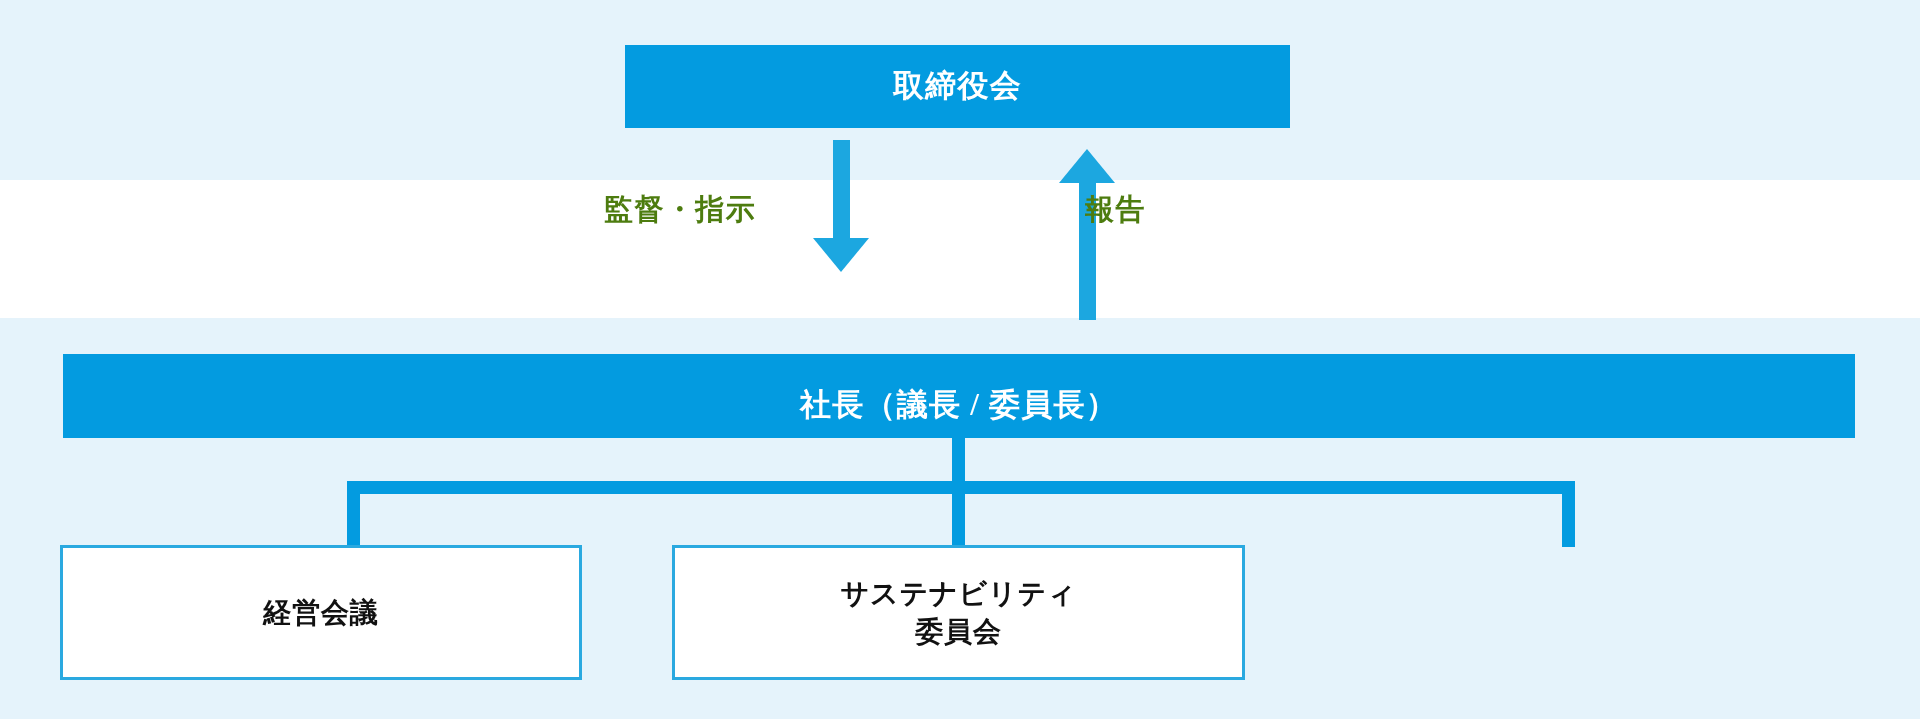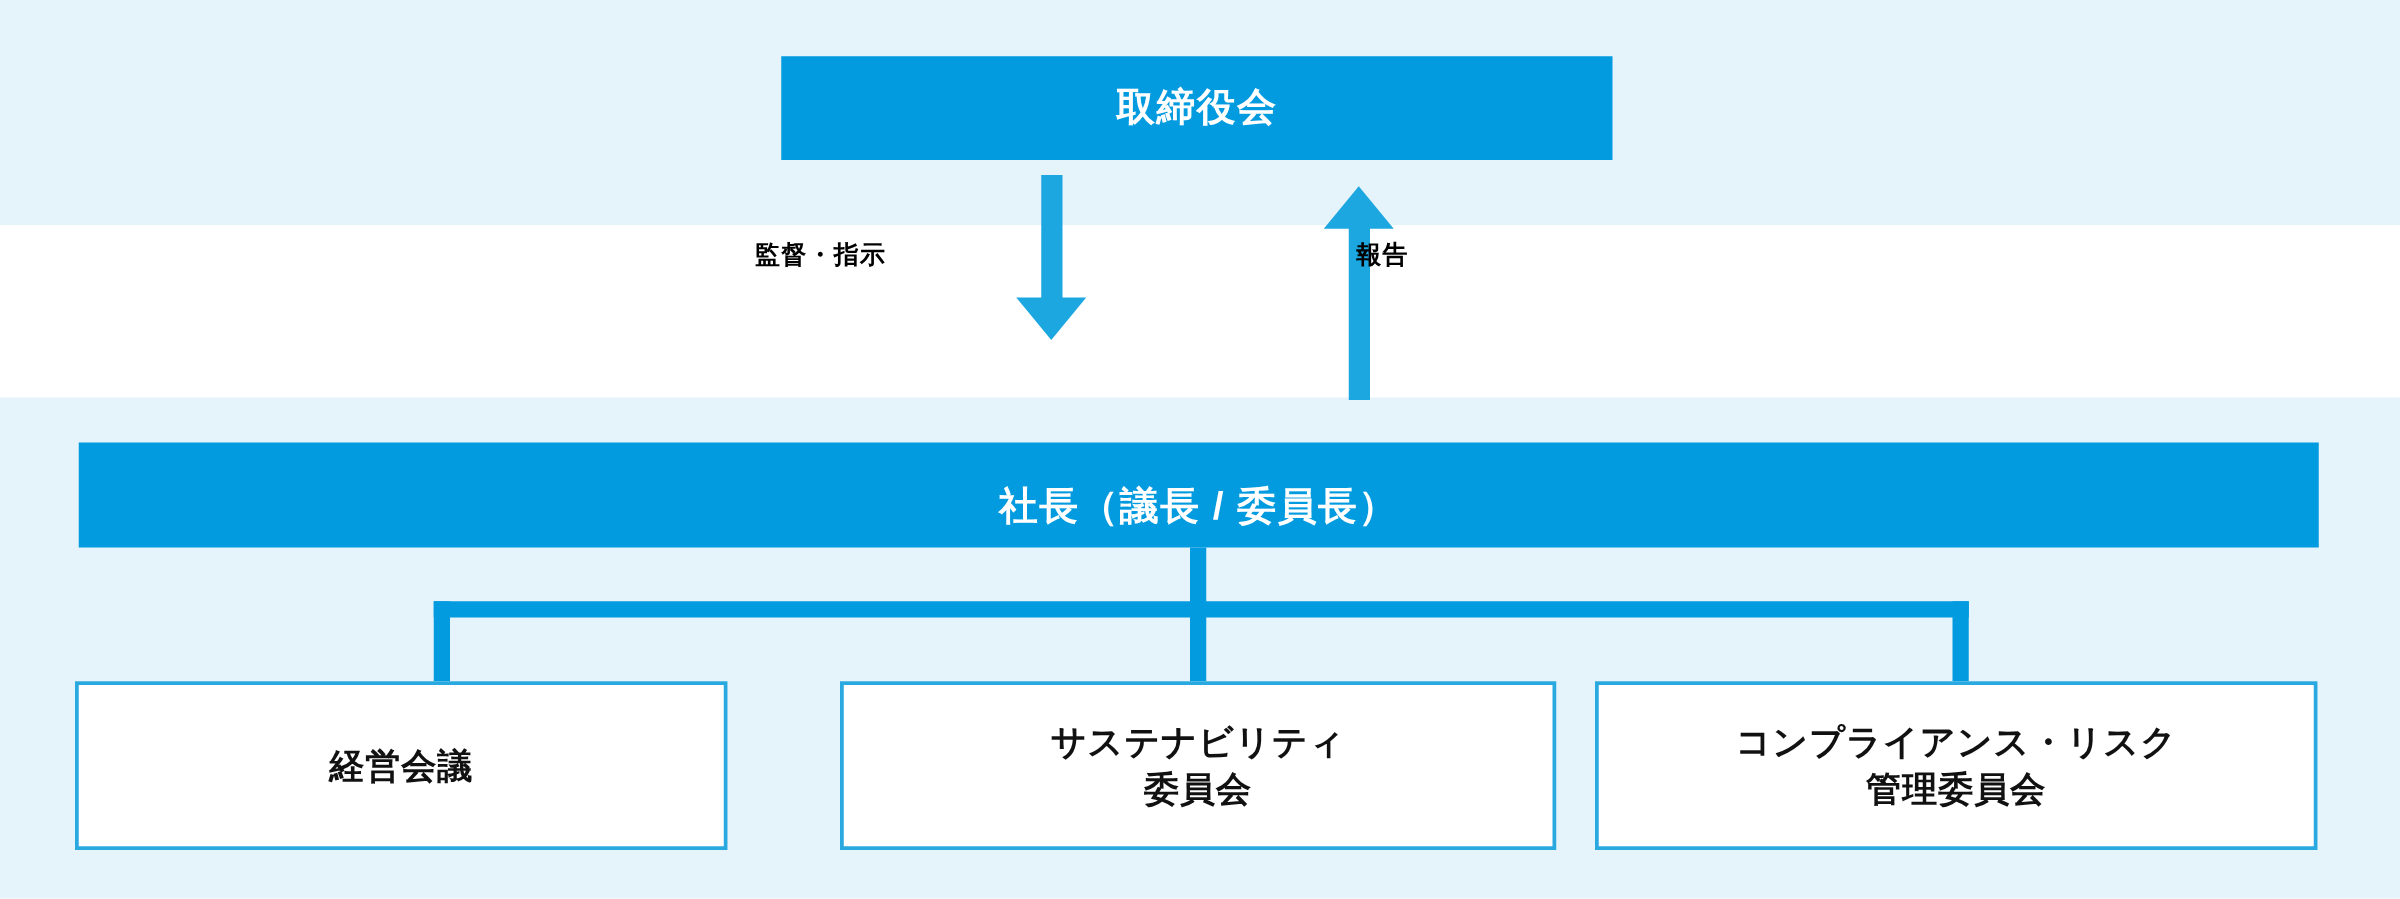--- a/index.html
+++ b/index.html
@@ -38,20 +38,21 @@
     justify-content: center;
     box-sizing: border-box;
   }
   .node-filled .node-label {
     color: #ffffff;
     font-weight: bold;
     letter-spacing: 0.04em;
     text-align: center;
     line-height: 1.3;
     white-space: pre-line;
+    font-family: Liberation Serif, serif;
   }
 
   #board-box {
     left: 625px;
     top: 45px;
     width: 665px;
     height: 83px;
   }
   #board-box .node-label { font-size: 31px; }
 
@@ -126,23 +127,23 @@
     left: 1059px;
     top: 149px;
     border-left: 28px solid transparent;
     border-right: 28px solid transparent;
     border-bottom: 34px solid #1ca7e0;
   }
 
   
   .arrow-caption {
     position: absolute;
-    color: #000000;
+    color: #4d7c0f;
     font-weight: bold;
-    font-size: 20px;
+    font-size: 29px;
     letter-spacing: 0.05em;
     white-space: nowrap;
   }
   #caption-supervise { left: 604px;  top: 190px; }
   #caption-report    { left: 1085px; top: 190px; }
 
   
   .conn {
     position: absolute;
     background: #039be0;
@@ -193,18 +194,14 @@
 
   <div id="committee-box-0" class="node-outlined">
     <span class="node-label">経営会議</span>
   </div>
 
   <div id="committee-box-1" class="node-outlined">
     <span class="node-label">サステナビリティ
 委員会</span>
   </div>
 
-  <div id="committee-box-2" class="node-outlined">
-    <span class="node-label">コンプライアンス・リスク
-管理委員会</span>
-  </div>
 
 </div>
 
 </body></html>

